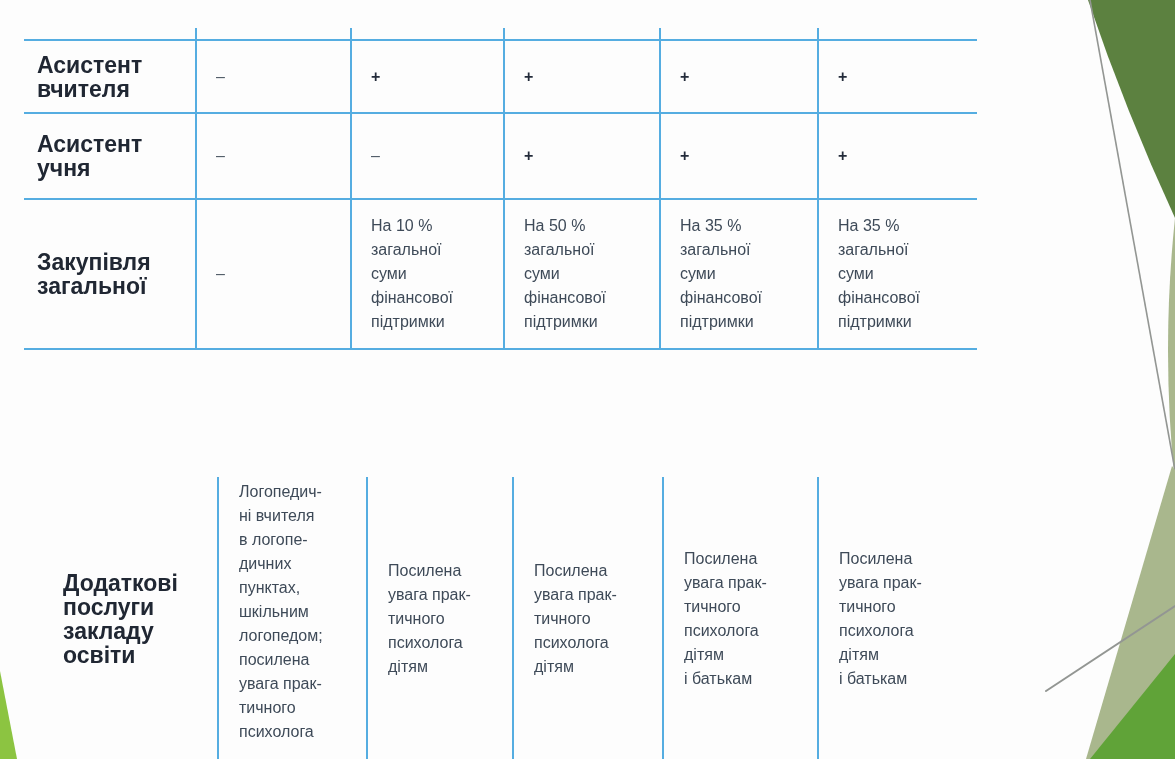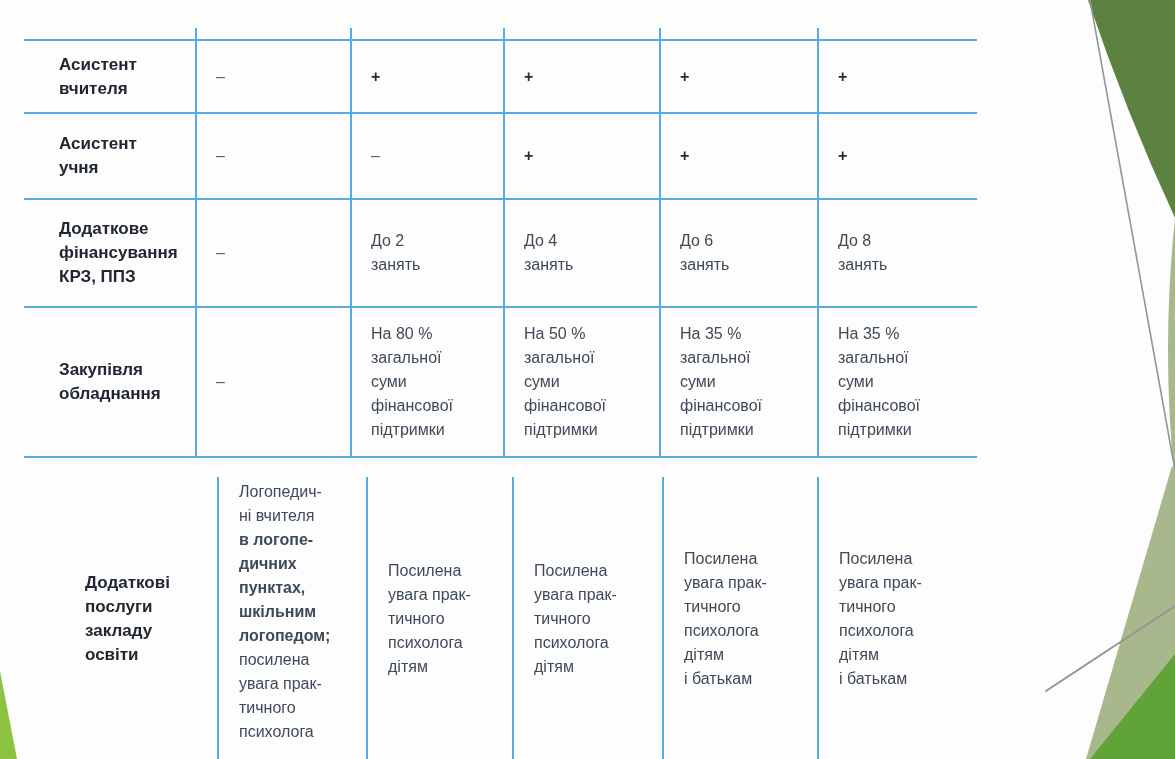--- a/index.html
+++ b/index.html
@@ -23,21 +23,21 @@
   }
   svg.deco{position:absolute;inset:0;pointer-events:none;}
   table.tbl{
     position:absolute;border-collapse:collapse;table-layout:fixed;
     background:transparent;
   }
   .tbl td{vertical-align:middle;padding:6px 8px 6px 19px;}
   .tbl td.lbl{padding-left:13px;}
   .ct{display:block;white-space:pre-line;
       font-size:16px;line-height:24px;color:var(--value-text);}
-  td.lbl .ct{font-weight:bold;font-size:17px;color:var(--label-text);margin-left:22px;}
+  td.lbl .ct{font-weight:bold;font-size:23px;color:var(--label-text);}
   .ct.plus{font-weight:bold;color:var(--plus);}
   .ct.minus{color:var(--minus);}
   
   #table1{left:24px;top:39px;width:953px;border-bottom:2px solid var(--border-blue);}
   #table1 tr{border-top:2px solid var(--border-blue);}
   #table1 td{border-left:2px solid var(--border-blue);}
   #table1 td:first-child{border-left:none;}
   #table1 tr.r1{height:73px;}
   #table1 tr.r2{height:86px;}
   #table1 tr.r3{height:108px;}
@@ -123,56 +123,30 @@
       <td class="val">
           <span class="ct plus">+</span>
         </td>
       <td class="val">
           <span class="ct plus">+</span>
         </td>
       <td class="val">
           <span class="ct plus">+</span>
         </td>
     </tr>
-    <tr class="r3">
-      <td class="lbl">
-          <span class="ct">Додаткове
-фінансування
-КРЗ, ППЗ</span>
-        </td>
-      <td class="val">
-          <span class="ct minus">–</span>
-        </td>
-      <td class="val">
-          <span class="ct">До 2
-занять</span>
-        </td>
-      <td class="val">
-          <span class="ct">До 4
-занять</span>
-        </td>
-      <td class="val">
-          <span class="ct">До 6
-занять</span>
-        </td>
-      <td class="val">
-          <span class="ct">До 8
-занять</span>
-        </td>
-    </tr>
     <tr class="r4">
       <td class="lbl">
           <span class="ct">Закупівля
-обладнання</span>
-        </td>
-      <td class="val">
-          <span class="ct minus">–</span>
-        </td>
-      <td class="val">
-          <span class="ct">На 80 %
+загальної</span>
+        </td>
+      <td class="val">
+          <span class="ct minus">–</span>
+        </td>
+      <td class="val">
+          <span class="ct">На 10 %
 загальної
 суми
 фінансової
 підтримки</span>
         </td>
       <td class="val">
           <span class="ct">На 50 %
 загальної
 суми
 фінансової
@@ -209,21 +183,21 @@
     <tr>
       <td class="lbl">
         <span class="ct">Додаткові
 послуги
 закладу
 освіти</span>
       </td>
       <td class="speech">
         <span class="ct">Логопедич-
 ні вчителя</span>
-        <span class="ct" style="font-weight:bold">в логопе-
+        <span class="ct" style="font-weight:normal">в логопе-
 дичних
 пунктах,
 шкільним
 логопедом;</span>
         <span class="ct">посилена
 увага прак-
 тичного
 психолога</span>
       </td>
       <td class="val">

